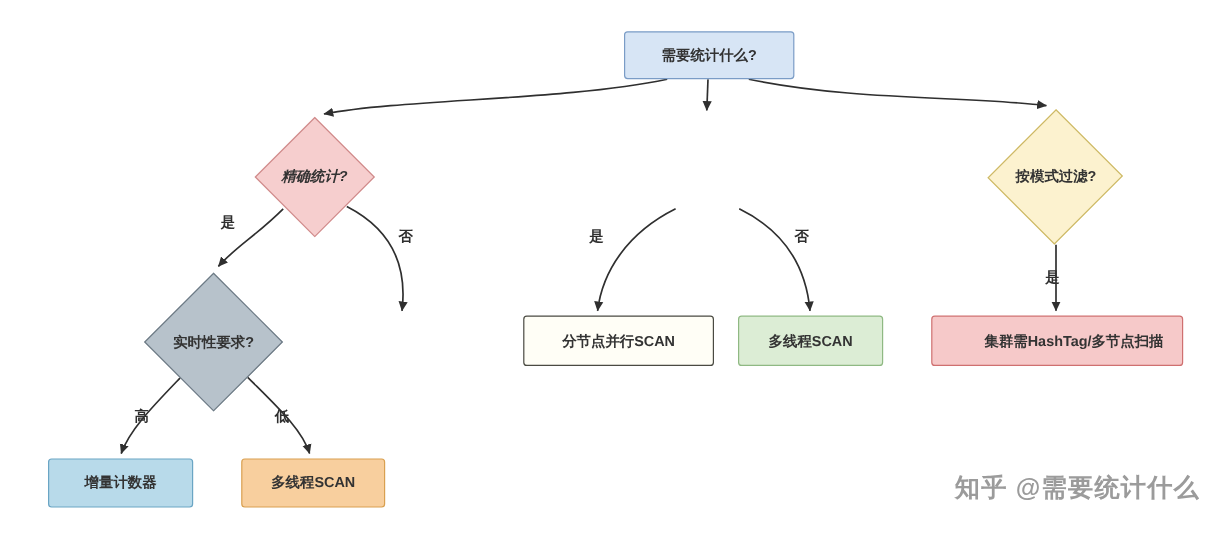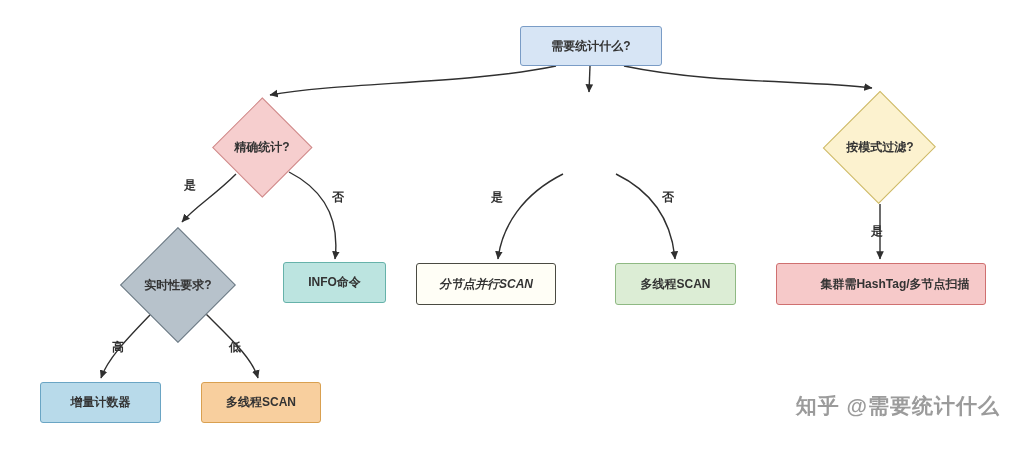--- a/index.html
+++ b/index.html
@@ -105,41 +105,38 @@
       <path d="M880,204 L880,259" marker-end="url(#arrowhead)"></path>
       <path d="M151,314 C128,338 108,358 101,378" marker-end="url(#arrowhead)"></path>
       <path d="M206,314 C230,338 252,358 258,378" marker-end="url(#arrowhead)"></path>
     </g>
   </svg>
 
   <div class="node rect c-root" style="left:520px; top:26px; width:142px; height:40px;">
     <span>需要统计什么?</span>
   </div>
 
-  <div class="diamond" style="left:212px; top:97px; width:100px; height:100px;">
+  <div class="diamond" style="left:212px; top:97px; width:100px; height:100px;font-style:italic;">
     <div class="diamond-shape c-pink"></div>
     <span class="diamond-label">精确统计?</span>
   </div>
 
 
   <div class="diamond" style="left:824px; top:90px; width:112px; height:114px;">
     <div class="diamond-shape c-yellow"></div>
     <span class="diamond-label">按模式过滤?</span>
   </div>
 
   <div class="diamond" style="left:120px; top:227px; width:116px; height:116px;">
     <div class="diamond-shape c-gray"></div>
     <span class="diamond-label">实时性要求?</span>
   </div>
 
-  <div class="node rect c-teal" style="left:283px; top:262px; width:103px; height:41px;">
-    <span>INFO命令</span>
-  </div>
 
-  <div class="node rect c-white" style="left:416px; top:263px; width:140px; height:42px;font-style:italic;">
+  <div class="node rect c-white" style="left:436px; top:263px; width:159px; height:42px;">
     <span>分节点并行SCAN</span>
   </div>
 
   <div class="node rect c-green" style="left:615px; top:263px; width:121px; height:42px;">
     <span>多线程SCAN</span>
   </div>
 
   <div class="node rect c-red" style="left:776px; top:263px; width:210px; height:42px;">
     <span>集群需HashTag/多节点扫描</span>
   </div>

